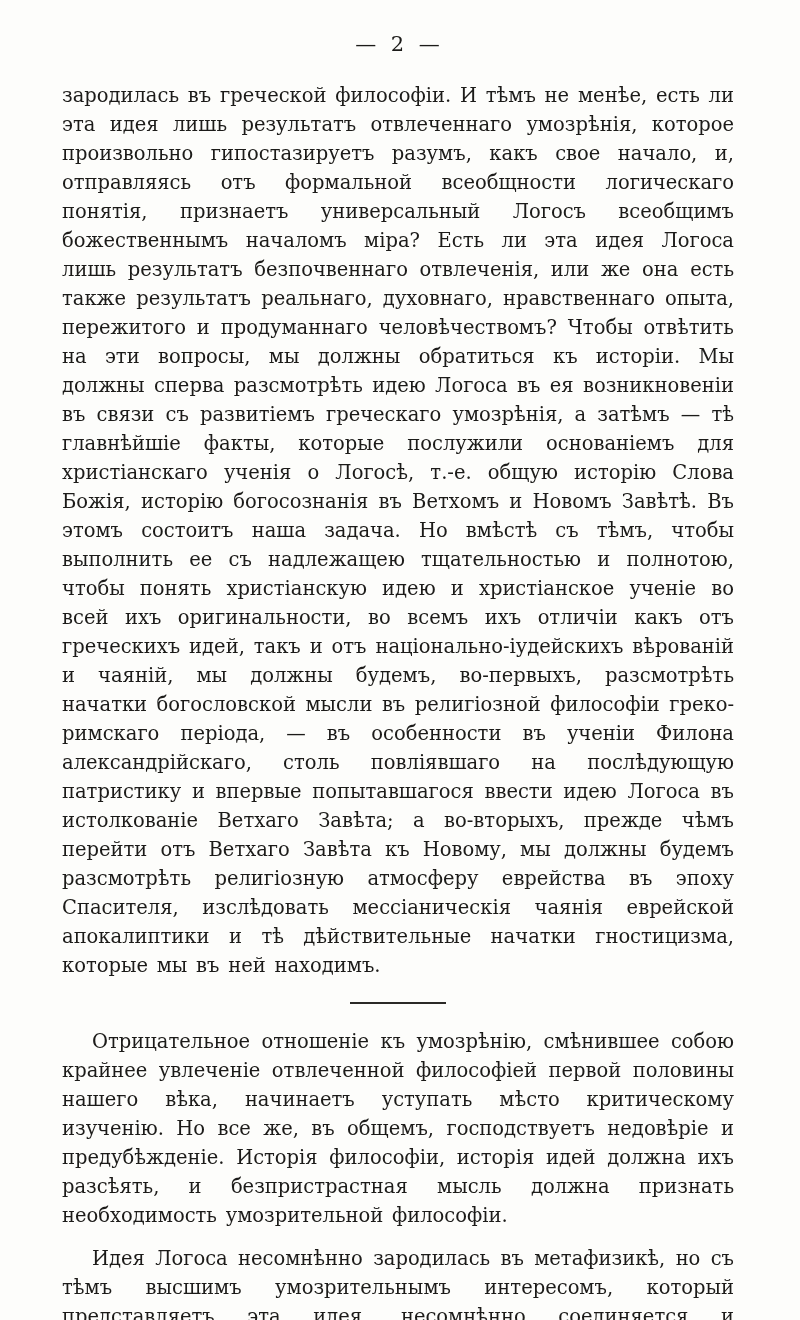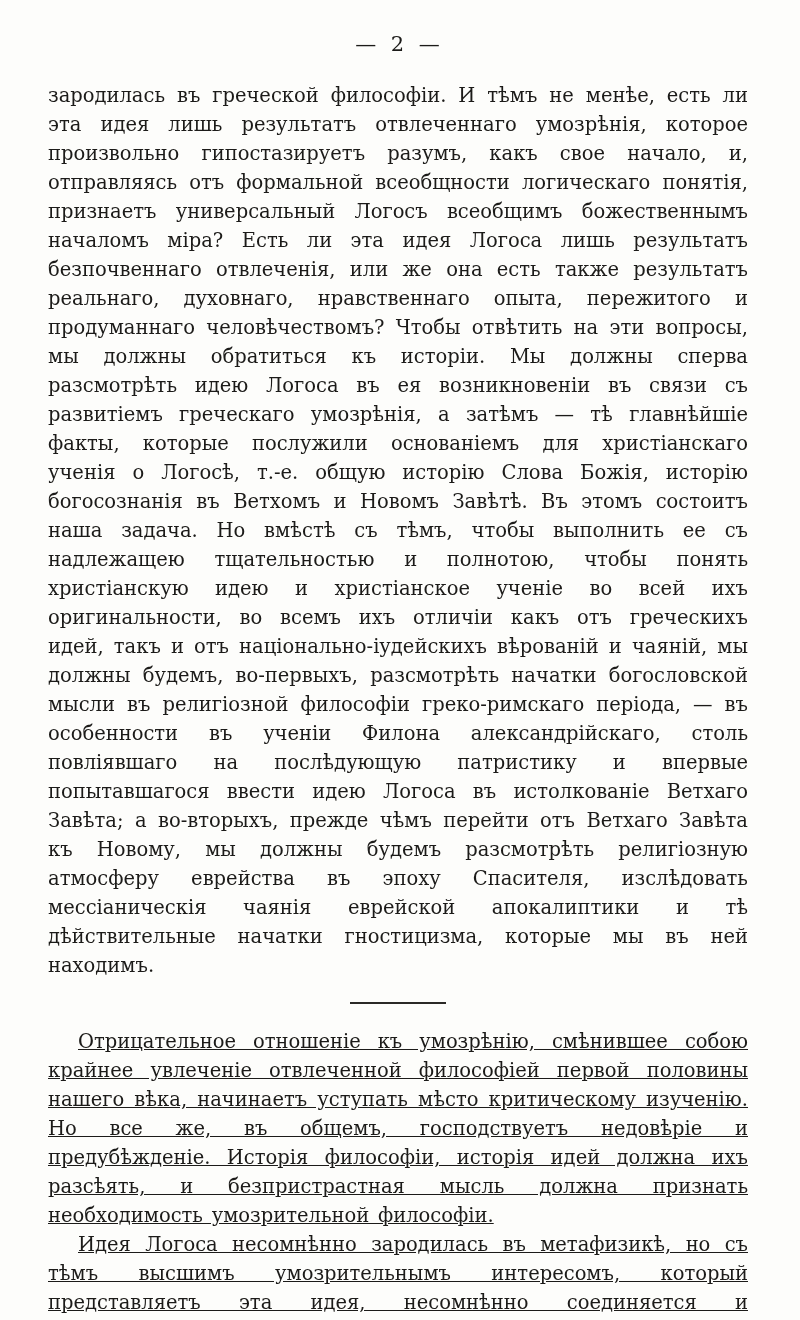--- a/index.html
+++ b/index.html
@@ -23,29 +23,28 @@
       background: #fdfdfb;
     }
     .page-number {
       text-align: center;
       font-size: 21px;
       letter-spacing: 1px;
       margin: 0 0 25px 0;
       word-spacing: 6px;
     }
     .body-text p {
-      margin: 0;
+      margin: 14px;
       font-size: 19.5px;
       line-height: 29px;
       text-align: justify;
       word-spacing: 2.5px;
     }
     p.indented {
       text-indent: 30px;
-      text-decoration: underline;
     }
     .divider {
       width: 96px;
       height: 2px;
       background: #2a2926;
       margin: 22px auto 23px auto;
     }
   </style>
 </head>
 <body>

